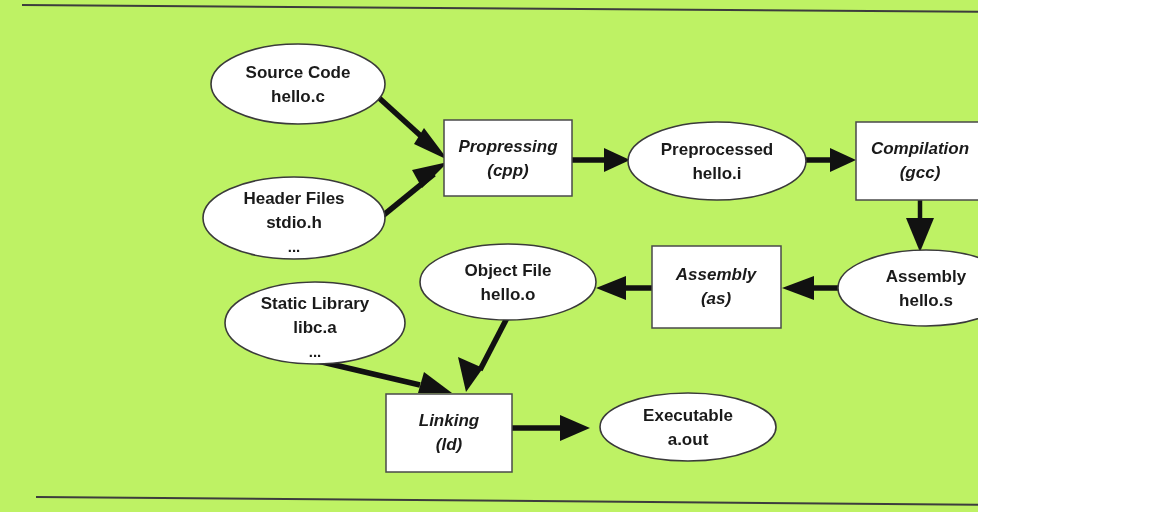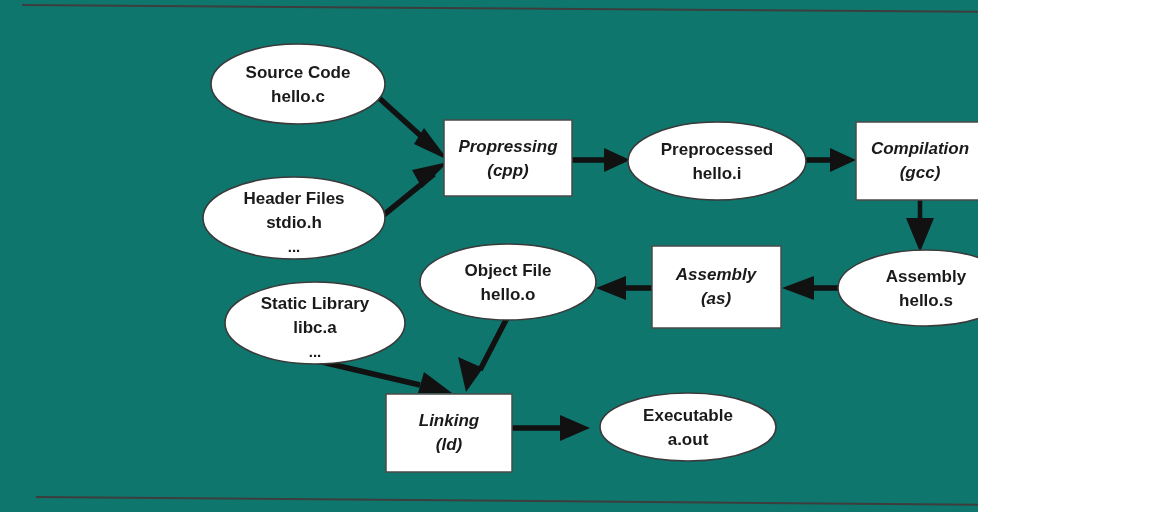--- a/index.html
+++ b/index.html
@@ -4,21 +4,21 @@
 <style>
   html, body {
     margin: 0;
     padding: 0;
     background: #ffffff;
   }
   #page {
     position: relative;
     width: 978px;
     height: 512px;
-    background: #0f766e;
+    background: #bef264;
     overflow: hidden;
     font-family: "Liberation Sans", sans-serif;
   }
   #diagram-svg {
     position: absolute;
     left: 0;
     top: 0;
     width: 1158px;
     height: 512px;
   }

